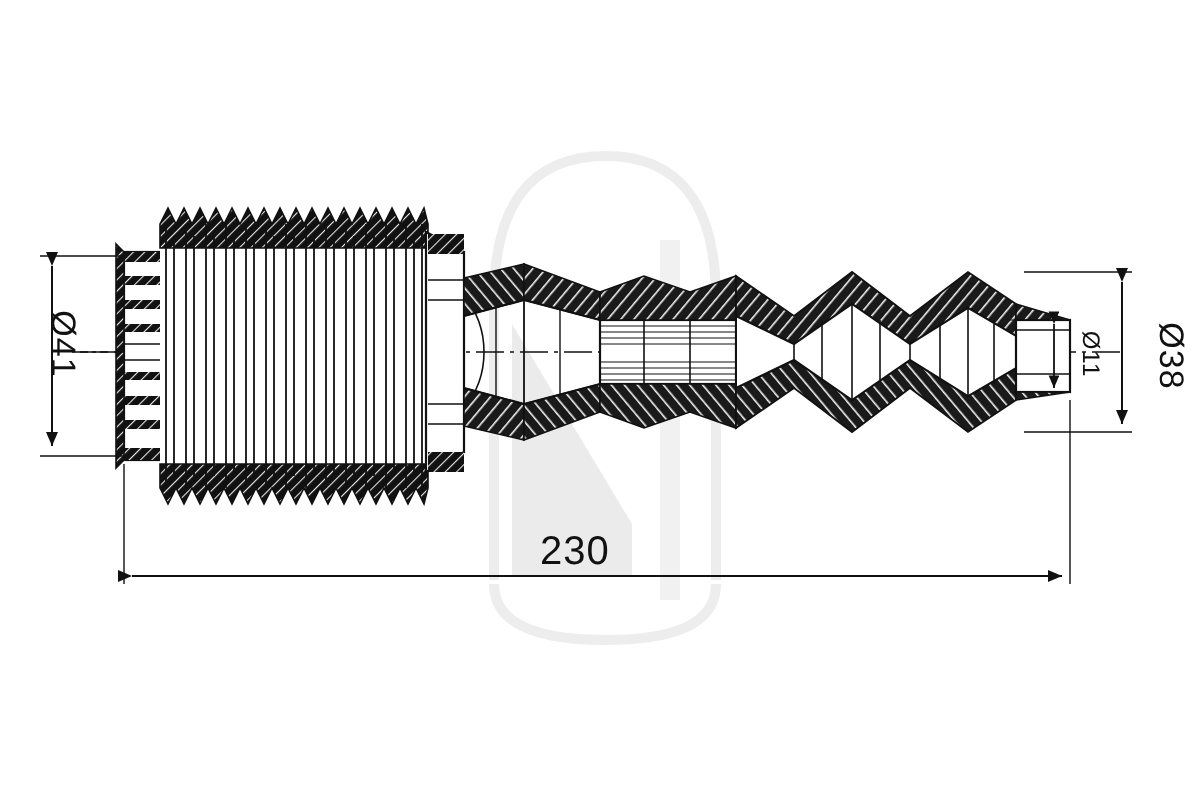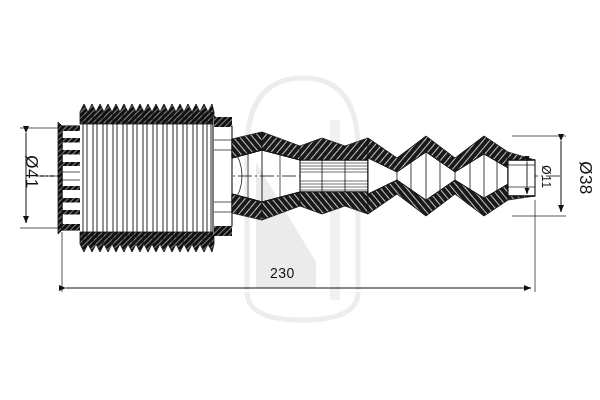--- a/index.html
+++ b/index.html
@@ -44,21 +44,21 @@
     font-size: 17px;
   }
   #lbl-d11 {
     left: 534px;
     top: 170px;
     font-size: 12px;
   }
   #lbl-230 {
     left: 270px;
     top: 265px;
-    font-size: 14px;
+    font-size: 20px;
   }
 </style>
 </head>
 <body>
 
 <div id="stage">
 
   <svg id="drawing" viewBox="0 0 600 400">
 
     <defs>

